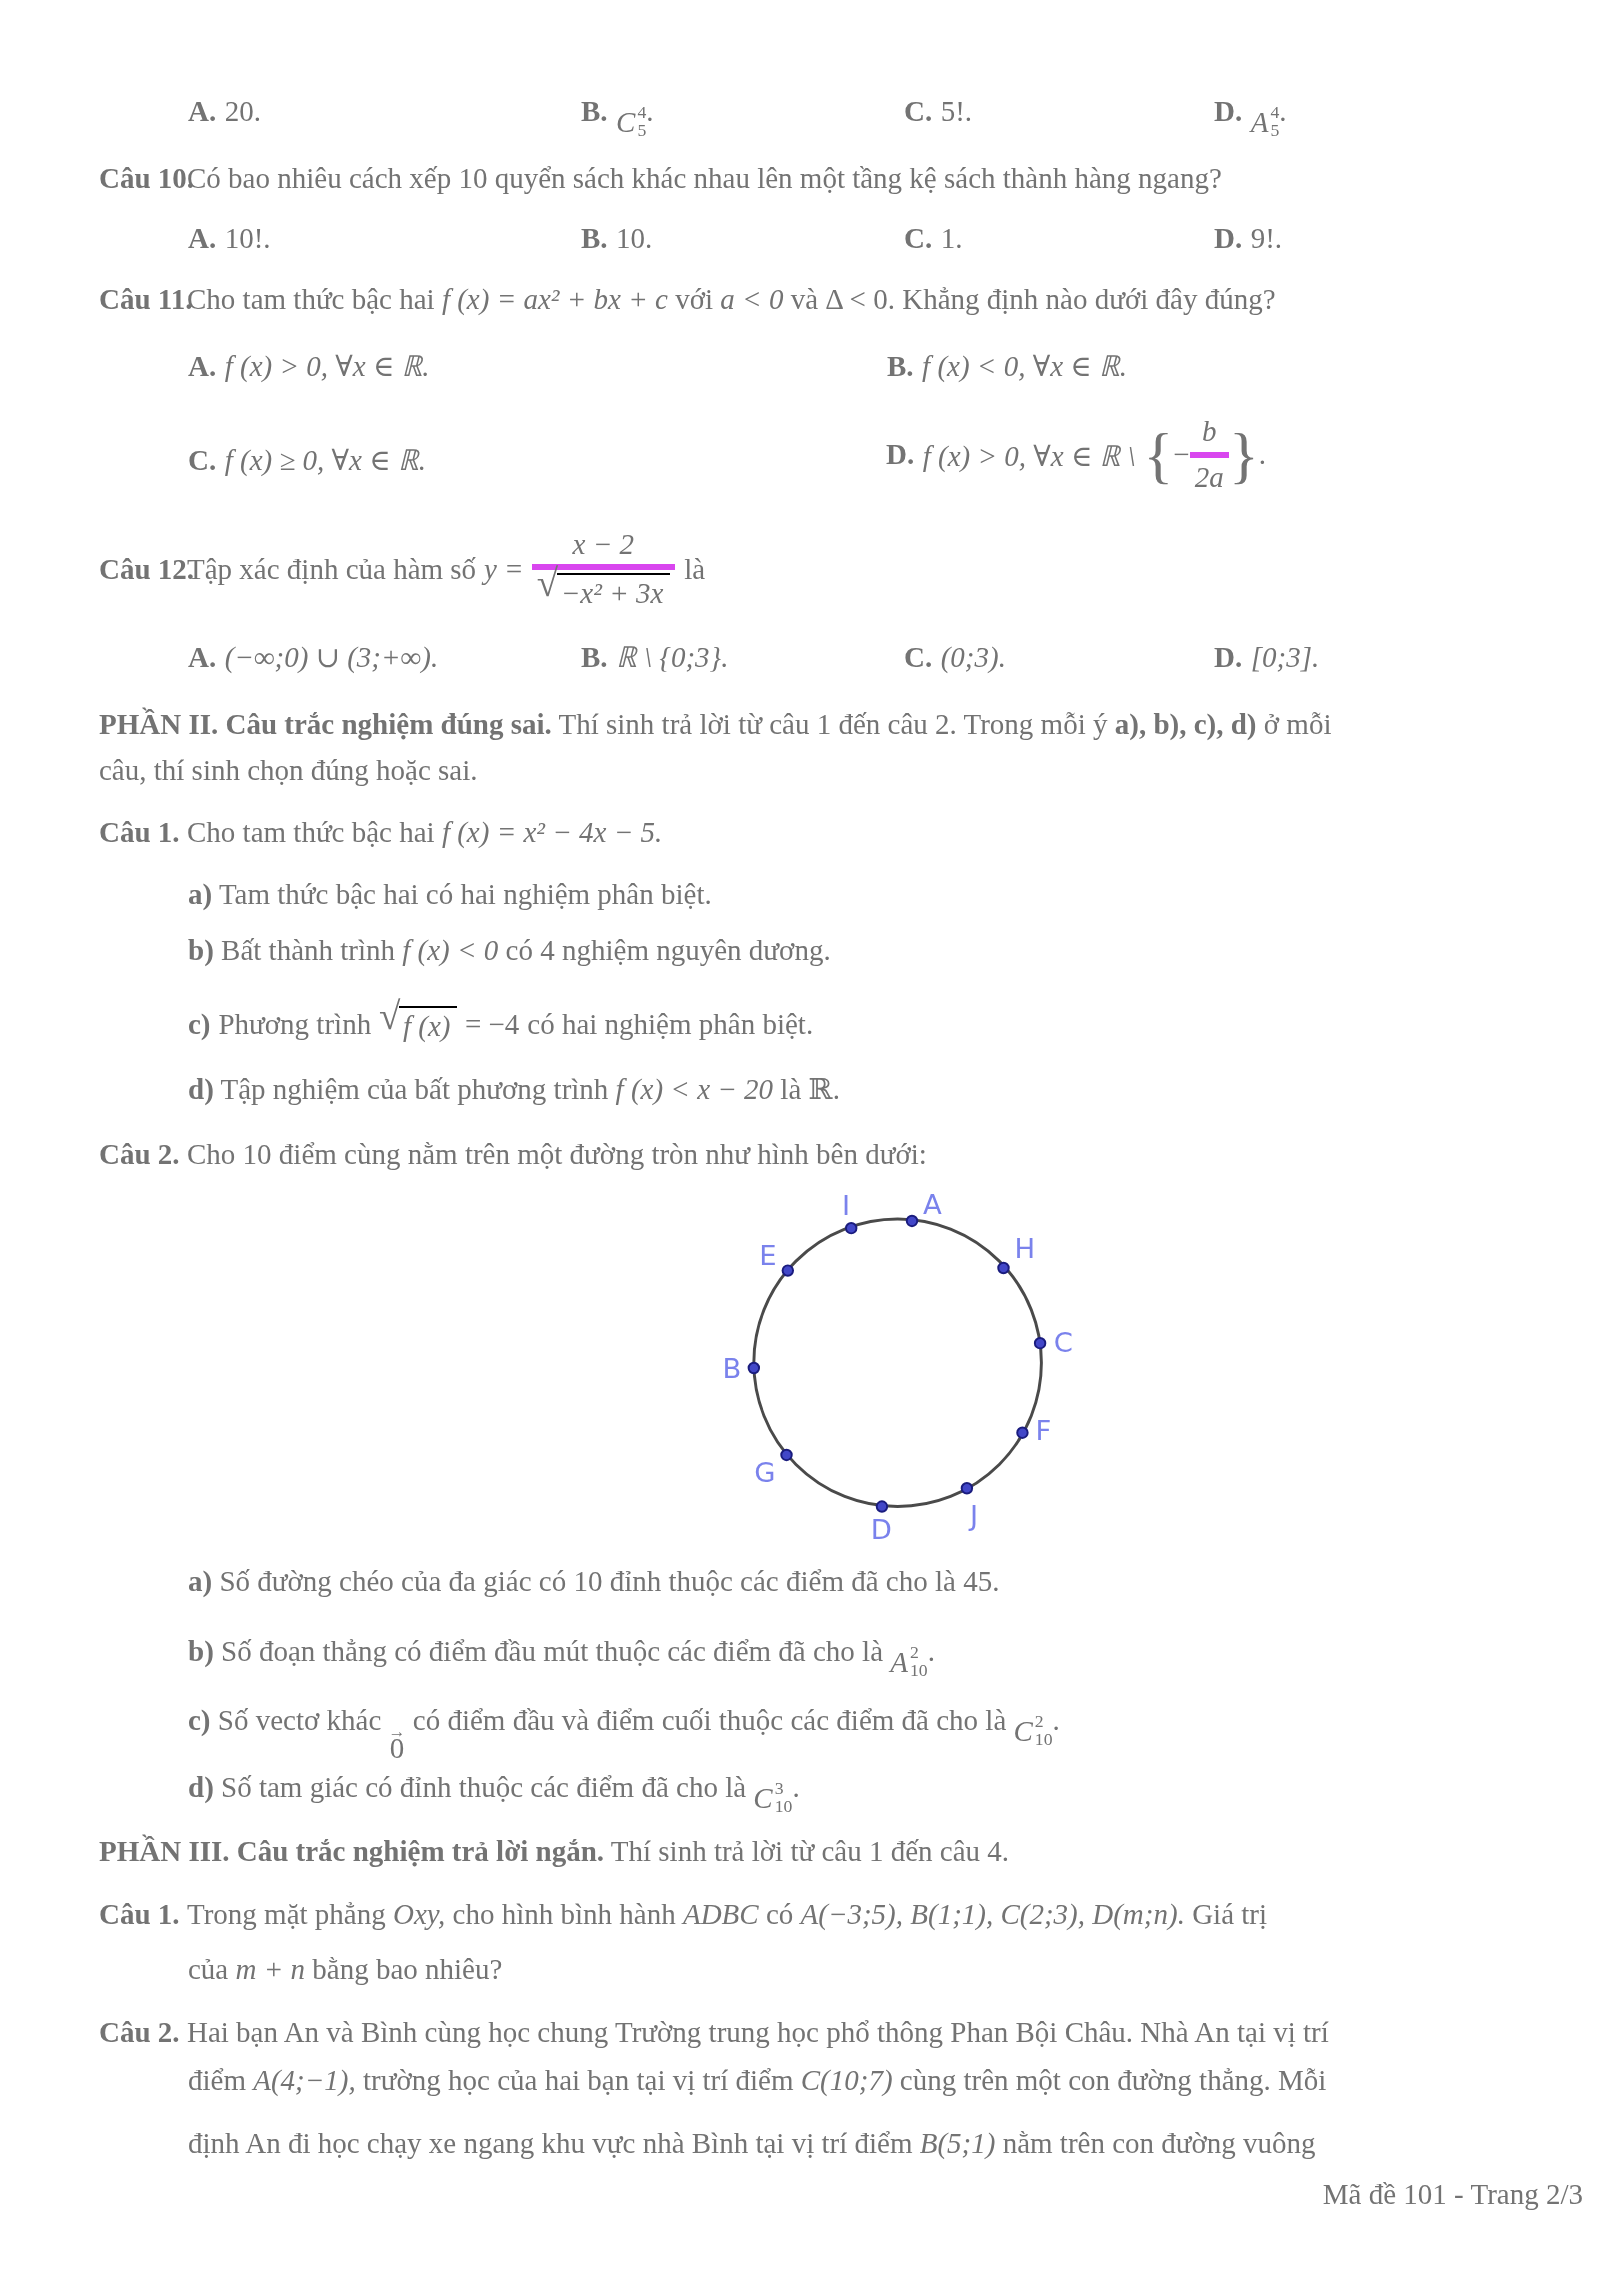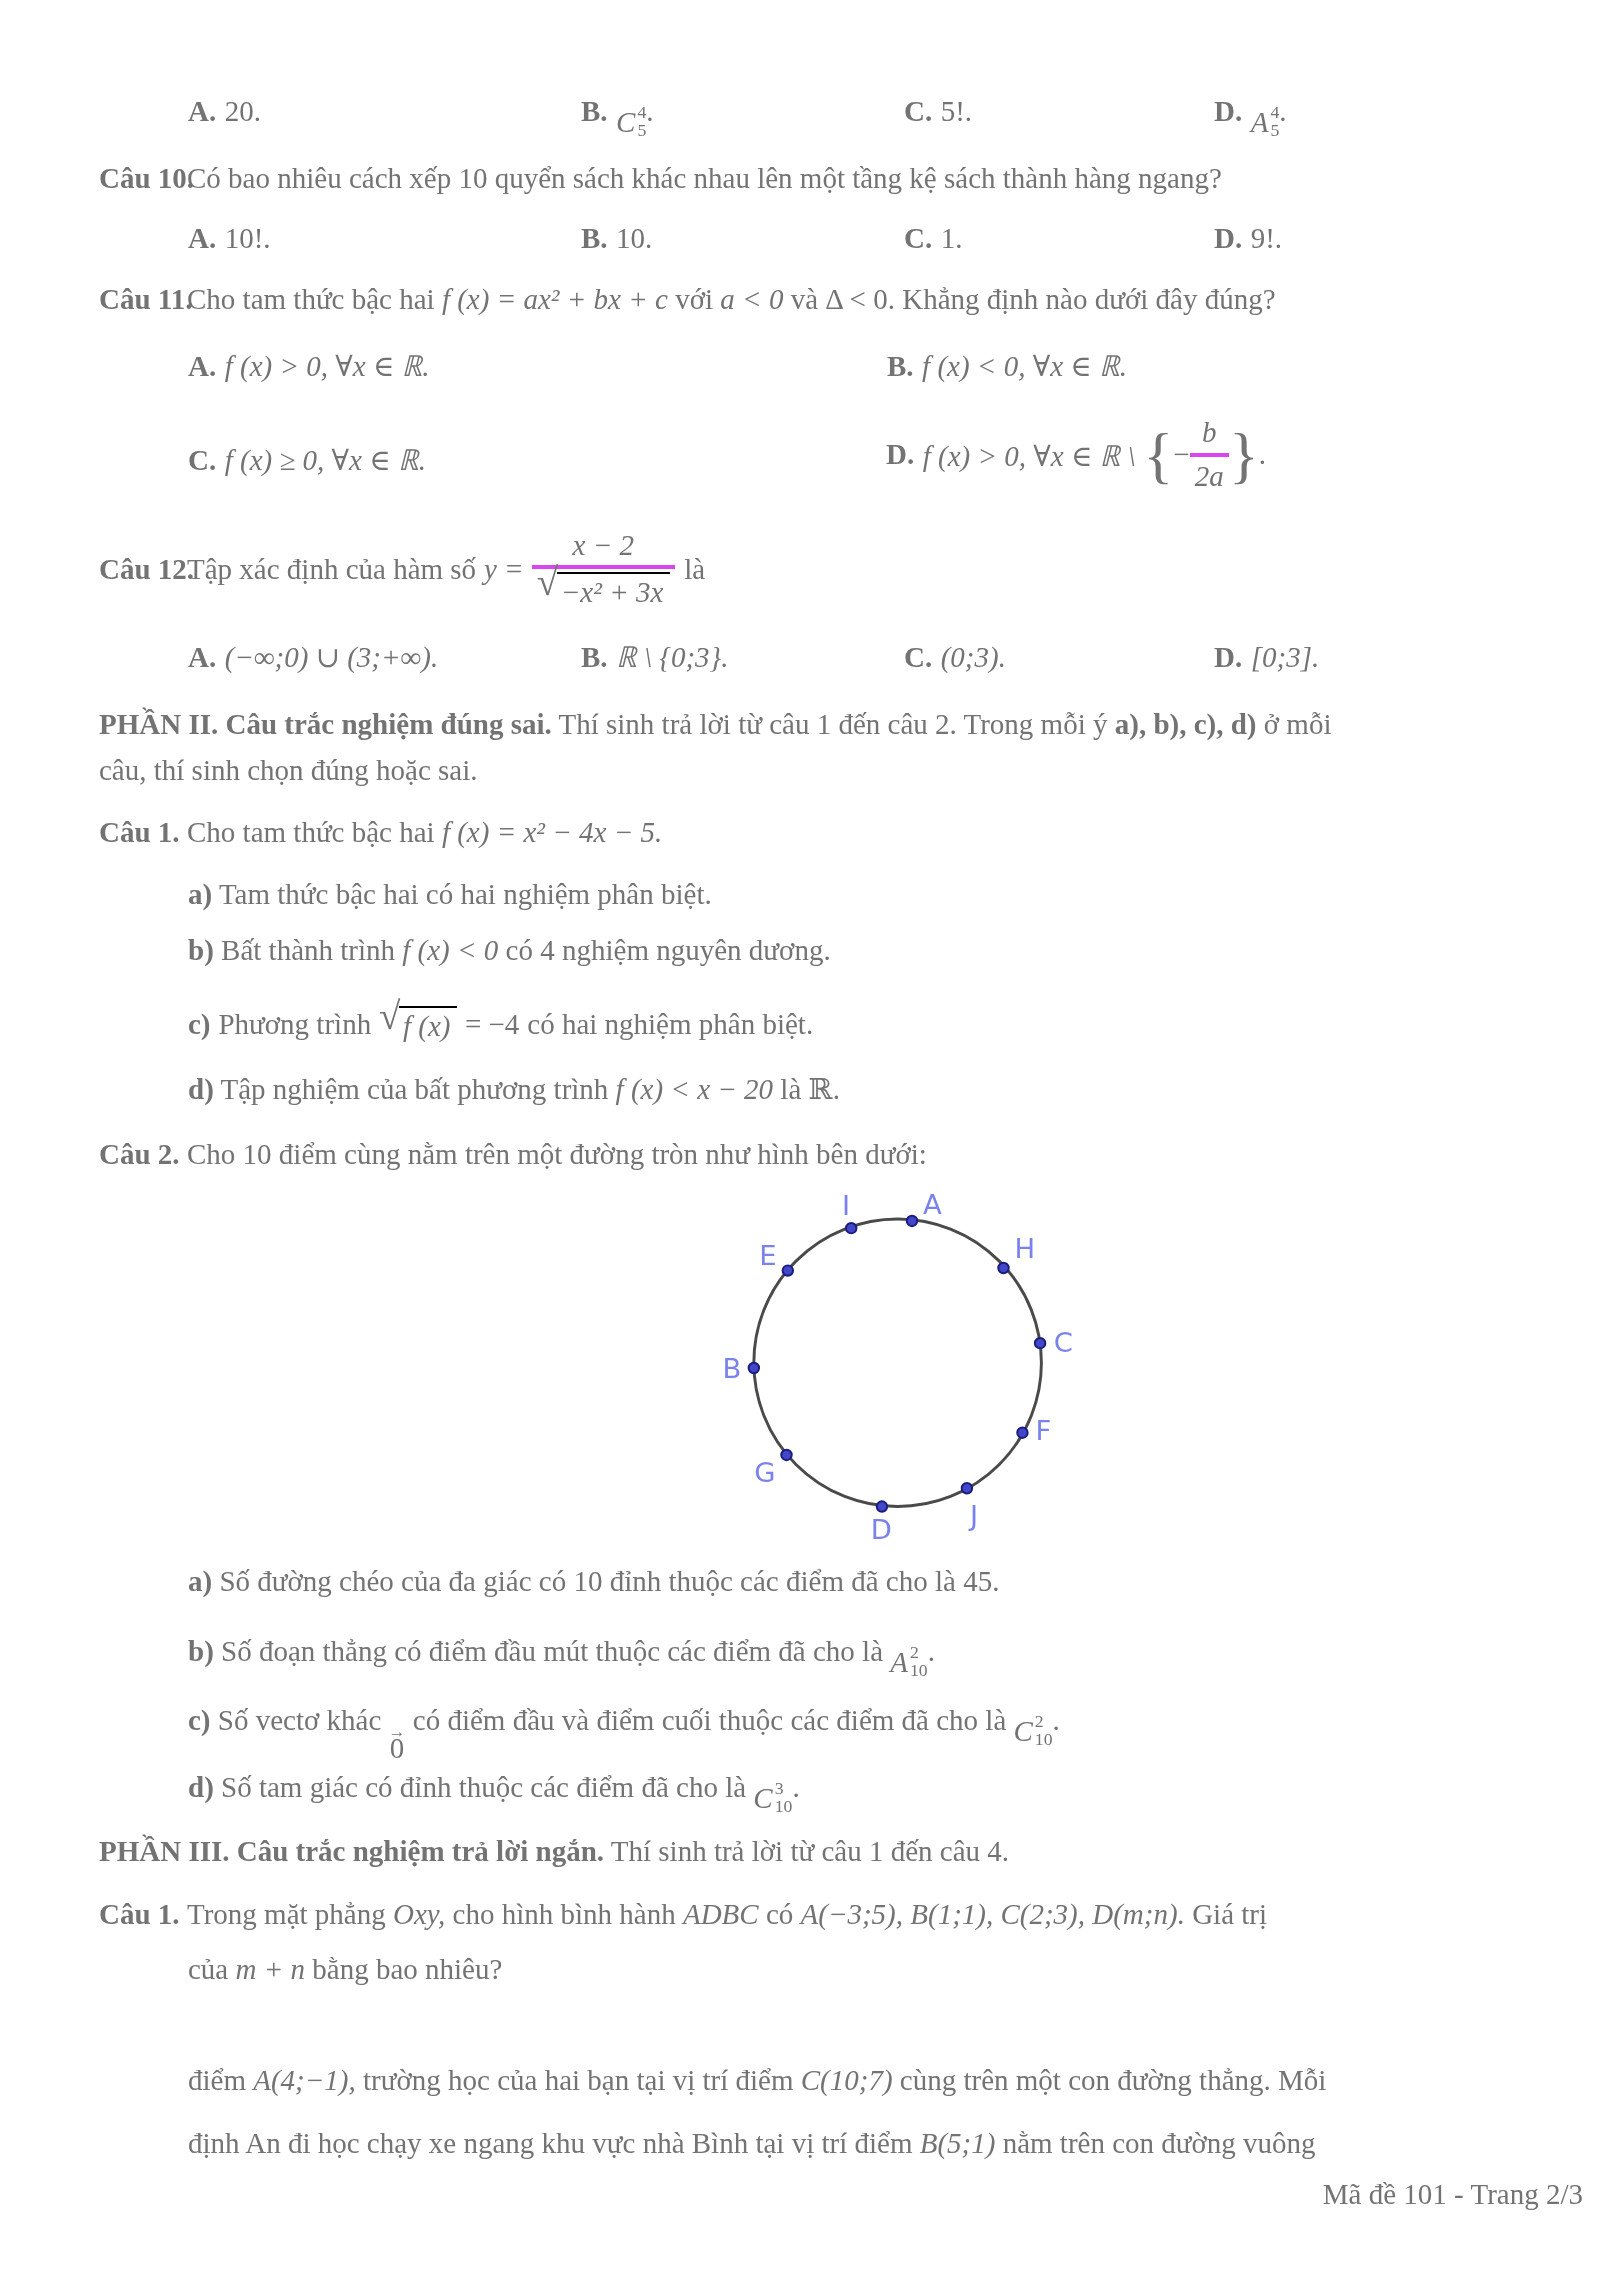--- a/index.html
+++ b/index.html
@@ -8,21 +8,21 @@
   .t{position:absolute;white-space:nowrap;line-height:33px;}
   .row{position:absolute;display:flex;align-items:center;white-space:nowrap;}
   .b{font-weight:bold;font-family:Liberation Serif, serif;}
   .m{font-style:italic;}
   .qlabel{display:inline-block;width:88px;font-weight:bold;}
   .opt{position:absolute;top:0;white-space:nowrap;}
   .olab{font-weight:bold;margin-right:8.5px;}
   .mr{margin-right:7.9px;}
   .frac{display:inline-flex;flex-direction:column;text-align:center;vertical-align:middle;}
   .frac .fnum{display:block;padding:0 5.2px 3.3px;}
-  .frac .fden{display:block;border-top:4px solid #d946ef;padding:3.3px 5.2px 0;}
+  .frac .fden{display:block;border-top:6px solid #d946ef;padding:3.3px 5.2px 0;}
   .sqrt{display:inline-flex;align-items:flex-start;}
   .sqrt .rsym{font-style:normal;font-size:39px;line-height:29px;transform:translateY(-4.6px);margin-right:-1.3px;}
   .sqrt .rad{border-top:2px solid #000;padding:2px 6.5px 0 3.9px;font-style:italic;}
   .scr{display:inline-flex;align-items:center;vertical-align:-10.5px;}
   .scr .sbase{font-style:italic;}
   .scr .stack{display:inline-flex;flex-direction:column;font-size:17.7px;line-height:17.7px;font-style:normal;margin-left:2px;text-align:left;}
   .vec{display:inline-flex;flex-direction:column;align-items:center;vertical-align:-6.5px;}
   .vec .varr{font-size:17px;line-height:11.8px;}
   .vec .vbase{line-height:23.6px;}
   .bigd{font-size:62px;line-height:0;font-style:normal;font-weight:normal;}
@@ -204,20 +204,23 @@
     <span class="b">PHẦN III. Câu trắc nghiệm trả lời ngắn.</span><span> Thí sinh trả lời từ câu 1 đến câu 4.</span>
   </div>
 
   <div class="t" style="left:99px;top:1898px">
     <span class="qlabel">Câu 1.</span><span>Trong mặt phẳng </span><span class="m">Oxy,</span><span> cho hình bình hành </span><span class="m">ADBC</span><span> có </span><span class="m">A(−3;5), B(1;1), C(2;3), D(m;n).</span><span> Giá trị</span>
   </div>
   <div class="t" style="left:188px;top:1953px">
     <span>của </span><span class="m">m + n</span><span> bằng bao nhiêu?</span>
   </div>
 
+  <div class="t" style="left:99px;top:2016px">
+    <span class="qlabel">Câu 2.</span><span>Hai bạn An và Bình cùng học chung Trường trung học phổ thông Phan Bội Châu. Nhà An tại vị trí</span>
+  </div>
   <div class="t" style="left:188px;top:2064px">
     <span>điểm </span><span class="m">A(4;−1),</span><span> trường học của hai bạn tại vị trí điểm </span><span class="m">C(10;7)</span><span> cùng trên một con đường thẳng. Mỗi</span>
   </div>
   <div class="t" style="left:188px;top:2127px">
     <span>định An đi học chạy xe ngang khu vực nhà Bình tại vị trí điểm </span><span class="m">B(5;1)</span><span> nằm trên con đường vuông</span>
   </div>
 
   <div class="t" style="right:40px;top:2178px">
     <span>Mã đề 101 - Trang 2/3</span>
   </div>

